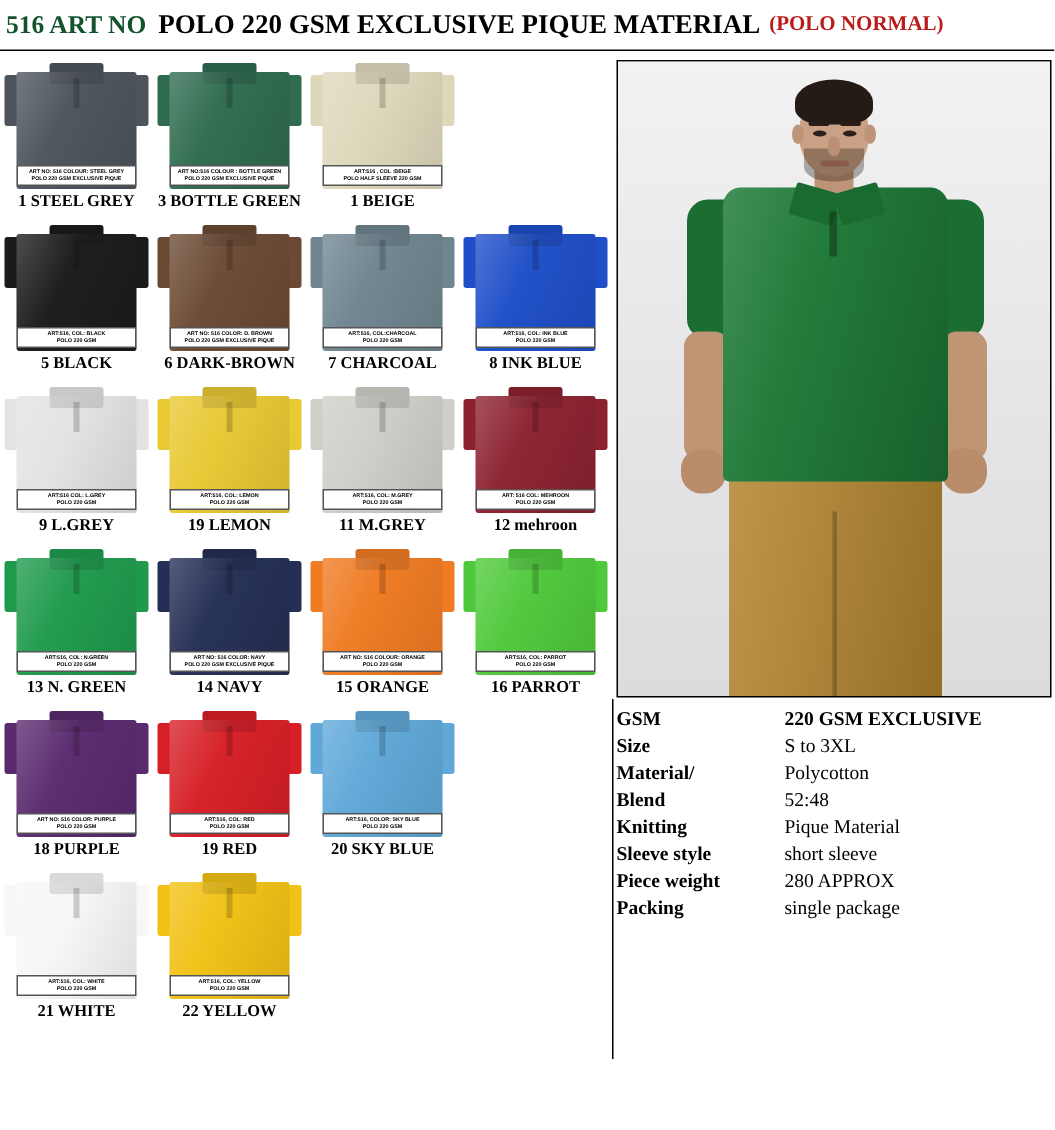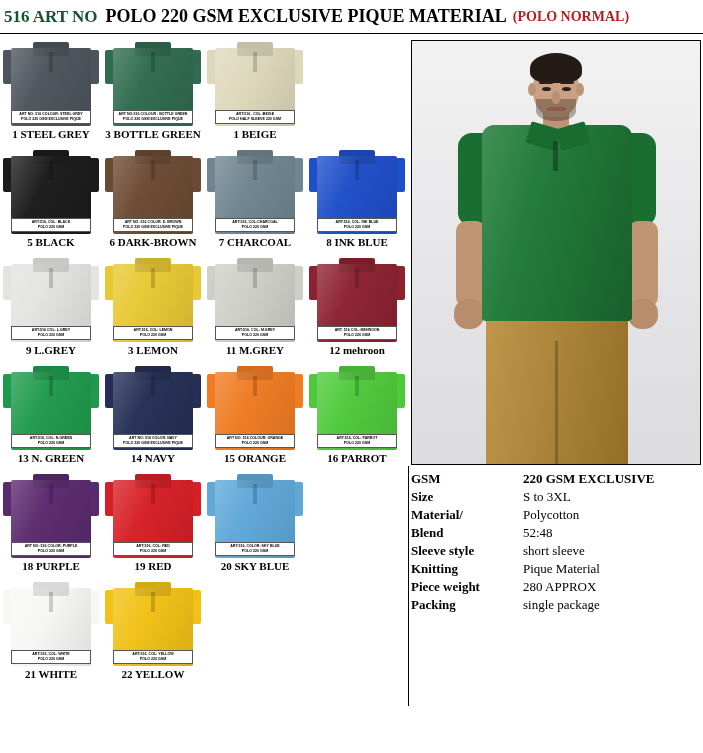--- a/index.html
+++ b/index.html
@@ -323,21 +323,21 @@
             <div class="body" style="background:#e8c833"></div>
             <div class="collar" style="background:#e8c833"></div>
             <div class="placket"></div>
             <div class="shine"></div>
           </div>
           <div class="tag">
             <div>ART:516,  COL: LEMON</div>
             <div>POLO 220 GSM</div>
           </div>
         </div>
-        <div class="label">3 LEMON</div>
+        <div class="label">19 LEMON</div>
       </div>
       <div class="cell">
         <div class="shirt-wrap">
           <div class="shirt">
             <div class="sleeve-l" style="background:#cfcfc9"></div>
             <div class="sleeve-r" style="background:#cfcfc9"></div>
             <div class="body" style="background:#cfcfc9"></div>
             <div class="collar" style="background:#cfcfc9"></div>
             <div class="placket"></div>
             <div class="shine"></div>
@@ -571,26 +571,26 @@
     </div>
     <div class="spec-line">
       <div class="spec-key">Material/</div>
       <div class="spec-val norm">Polycotton</div>
     </div>
     <div class="spec-line">
       <div class="spec-key">Blend</div>
       <div class="spec-val norm">52:48</div>
     </div>
     <div class="spec-line">
+      <div class="spec-key">Knitting</div>
+      <div class="spec-val norm">Pique Material</div>
+    </div>
+    <div class="spec-line">
       <div class="spec-key">Sleeve style</div>
       <div class="spec-val norm">short sleeve</div>
-    </div>
-    <div class="spec-line">
-      <div class="spec-key">Knitting</div>
-      <div class="spec-val norm">Pique Material</div>
     </div>
     <div class="spec-line">
       <div class="spec-key">Piece weight</div>
       <div class="spec-val norm">280 APPROX</div>
     </div>
     <div class="spec-line">
       <div class="spec-key">Packing</div>
       <div class="spec-val norm">single package</div>
     </div>
   </div>

